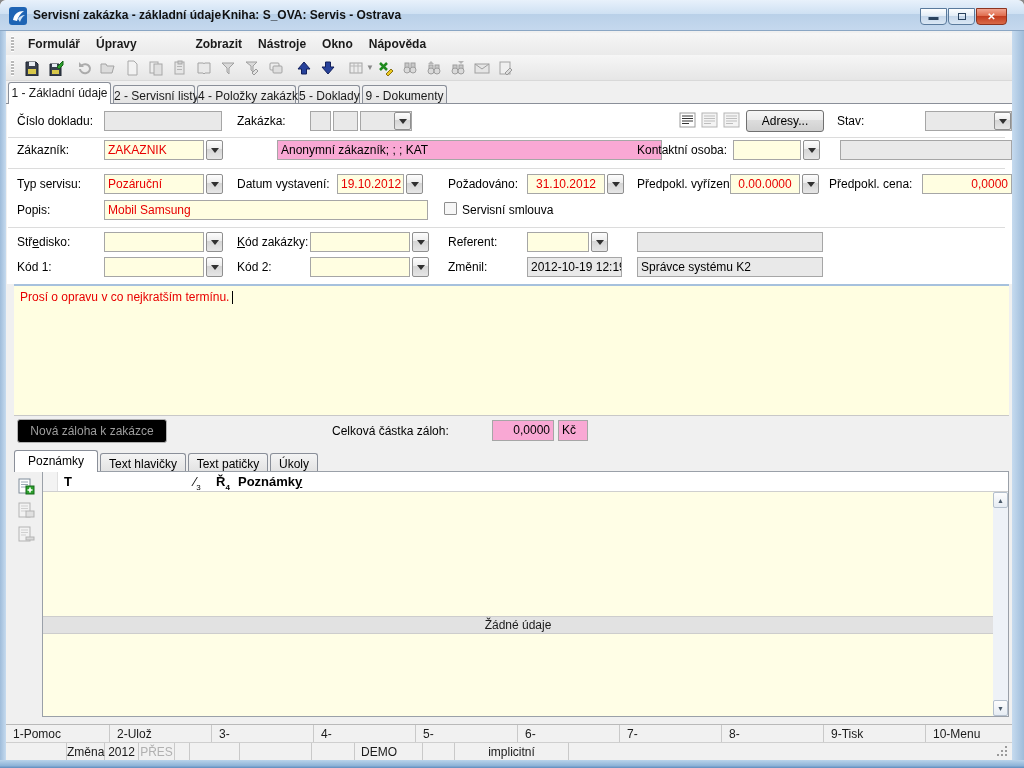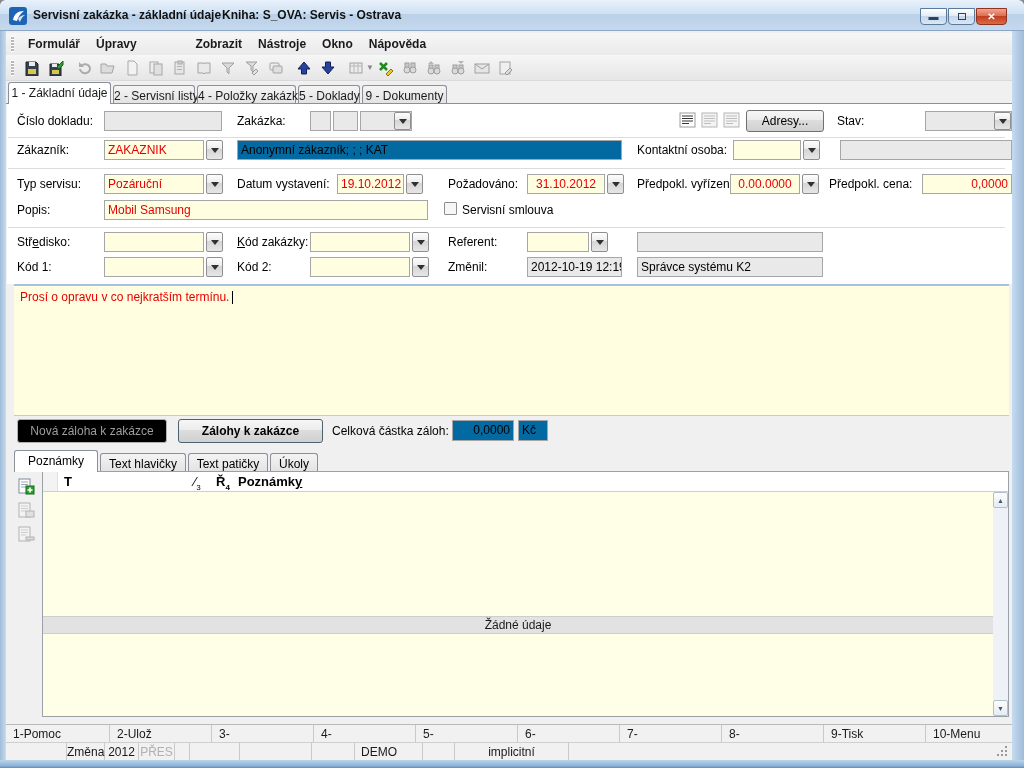--- a/index.html
+++ b/index.html
@@ -41,21 +41,21 @@
     background:linear-gradient(#f4f4f4,#e2e2e2);padding-top:3px;white-space:nowrap;}
   .tab.active{background:#fff;z-index:5;font-weight:normal;}
   .panel-top{position:absolute;left:6px;top:103px;width:1006px;height:1px;background:#8a8f99;}
   .formwhite{position:absolute;left:7px;top:104px;width:1005px;height:180px;background:#fff;}
   
   .lbl{position:absolute;font-size:12px;color:#000;white-space:nowrap;}
   .fld{position:absolute;border:1px solid #a6a6a6;background:#fff;font-size:12px;line-height:18px;
     padding:0 3px;white-space:nowrap;overflow:hidden;color:#000;}
   .yellow{background:#fffee1;}
   .gray{background:#e9e9e9;}
-  .lgray{background:#0369a1;}
+  .lgray{background:#f9a8d4;margin-left:40px;}
   .red{color:#e80000;}
   .right{text-align:right;}
   .center{text-align:center;}
   .cbtn{position:absolute;width:17px;border:1px solid #8f8f8f;border-radius:2px;
     background:linear-gradient(#fdfdfd,#ececec 45%,#d5d5d5 46%,#e6e6e6);}
   .cbtn::after{content:"";position:absolute;left:50%;top:50%;margin:-2px 0 0 -4px;
     border:4px solid transparent;border-top:5px solid #303030;border-bottom:none;}
   .sep{position:absolute;left:8px;width:997px;height:2px;border-top:1px solid #dcdcdc;border-bottom:1px solid #fff;}
   .ukey{text-decoration:underline;}
   .checkbox{position:absolute;width:13px;height:13px;border:1px solid #8e8e8e;background:#f6f6f6;border-radius:1px;}
@@ -349,21 +349,20 @@
   <span class="lbl" style="left:237px;top:260px">Kód 2:</span>
   <div class="fld yellow" style="left:310px;top:257px;width:100px;height:20px"></div>
   <div class="cbtn" style="left:412px;top:257px;height:20px"></div>
   <span class="lbl" style="left:448px;top:260px">Změnil:</span>
   <div class="fld gray" style="left:527px;top:257px;width:95px;height:20px">2012-10-19 12:19</div>
   <div class="fld gray" style="left:637px;top:257px;width:186px;height:20px">Správce systému K2</div>
 
   <div class="memo"><span>Prosí o opravu v co nejkratším termínu.</span><span class="tcursor"></span></div>
 
   <div class="btn disabled" style="left:17px;top:419px;width:150px;height:24px">Nová záloha k zakázce</div>
-  <div class="btn bold" style="left:178px;top:419px;width:145px;height:24px">Zálohy k zakázce</div>
   <span class="lbl" style="left:332px;top:424px">Celková částka záloh:</span>
   <div class="fld lgray right" style="left:452px;top:420px;width:62px;height:21px">0,0000</div>
   <div class="fld lgray" style="left:518px;top:420px;width:30px;height:21px">Kč</div>
 
   <div class="ntab active" style="left:14px;top:450px;width:84px;height:22px">Poznámky</div>
   <div class="ntab" style="left:100px;top:453px;width:86px;height:19px">Text hlavičky</div>
   <div class="ntab" style="left:188px;top:453px;width:80px;height:19px">Text patičky</div>
   <div class="ntab" style="left:270px;top:453px;width:48px;height:19px">Úkoly</div>
 
   <div class="gutterbtn" style="top:477px">

